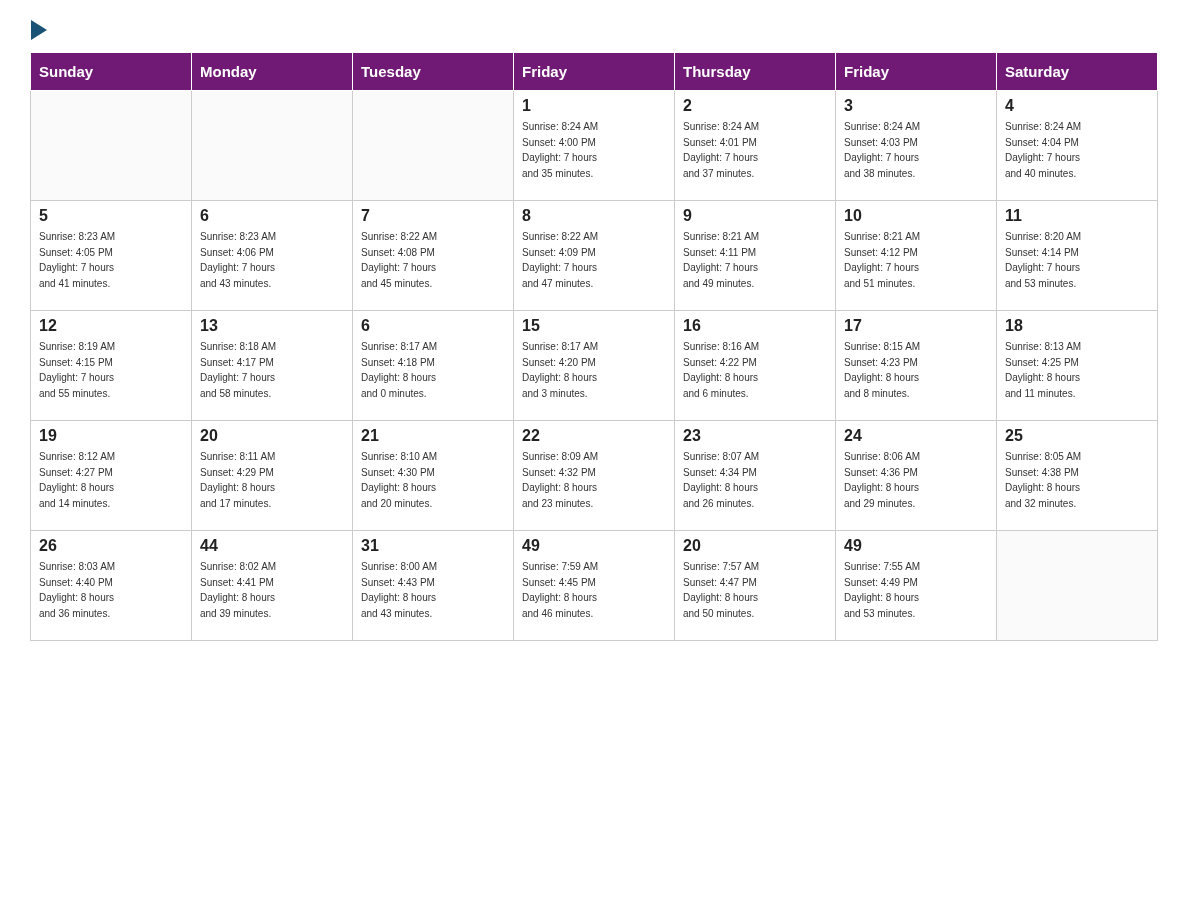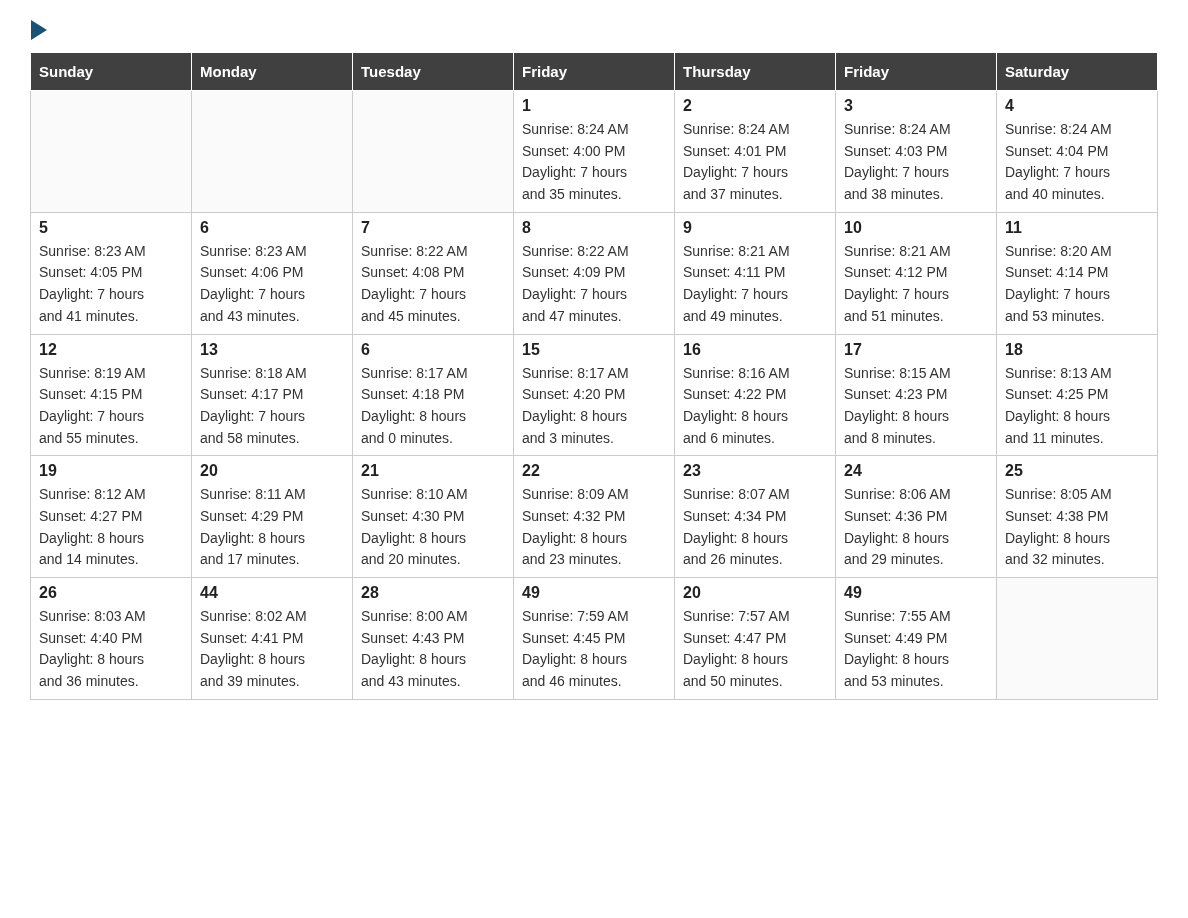--- a/index.html
+++ b/index.html
@@ -27,21 +27,21 @@
     .title-area h2 {
       font-size: 22px;
       font-weight: normal;
       color: #444;
     }
     .calendar {
       width: 100%;
       border-collapse: collapse;
     }
     .calendar thead tr th {
-      background-color: #404040;
+      background-color: #701a75;
       color: #fff;
       padding: 10px 8px;
       font-size: 15px;
       font-weight: bold;
       text-align: left;
       border: 1px solid #fff;
     }
     .calendar tbody tr td {
       border: 1px solid #ccc;
       vertical-align: top;
@@ -50,21 +50,21 @@
       min-height: 90px;
       height: 110px;
     }
     .day-number {
       font-size: 16px;
       font-weight: bold;
       color: #222;
       margin-bottom: 4px;
     }
     .day-info {
-      font-size: 14px;
+      font-size: 10px;
       color: #333;
       line-height: 1.55;
     }
     .empty-cell {
       background: #fafafa;
     }
     .logo-container {
       display: flex;
       flex-direction: column;
     }
@@ -241,21 +241,21 @@
       <tr>
         <td>
           <div class="day-number">26</div>
           <div class="day-info">Sunrise: 8:03 AM<br>Sunset: 4:40 PM<br>Daylight: 8 hours<br>and 36 minutes.</div>
         </td>
         <td>
           <div class="day-number">44</div>
           <div class="day-info">Sunrise: 8:02 AM<br>Sunset: 4:41 PM<br>Daylight: 8 hours<br>and 39 minutes.</div>
         </td>
         <td>
-          <div class="day-number">28</div>
+          <div class="day-number">31</div>
           <div class="day-info">Sunrise: 8:00 AM<br>Sunset: 4:43 PM<br>Daylight: 8 hours<br>and 43 minutes.</div>
         </td>
         <td>
           <div class="day-number">49</div>
           <div class="day-info">Sunrise: 7:59 AM<br>Sunset: 4:45 PM<br>Daylight: 8 hours<br>and 46 minutes.</div>
         </td>
         <td>
           <div class="day-number">20</div>
           <div class="day-info">Sunrise: 7:57 AM<br>Sunset: 4:47 PM<br>Daylight: 8 hours<br>and 50 minutes.</div>
         </td>

